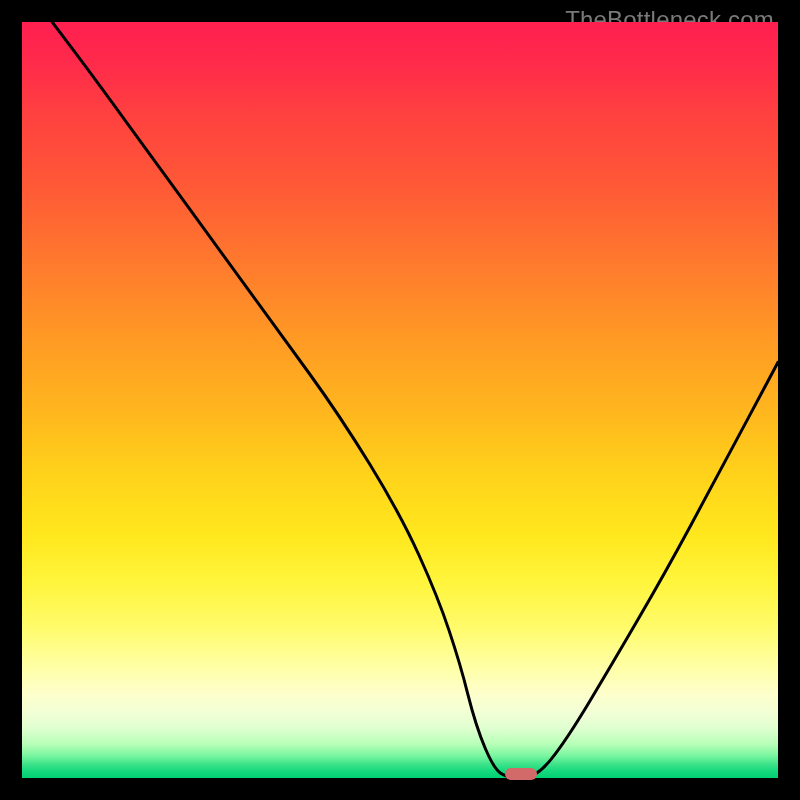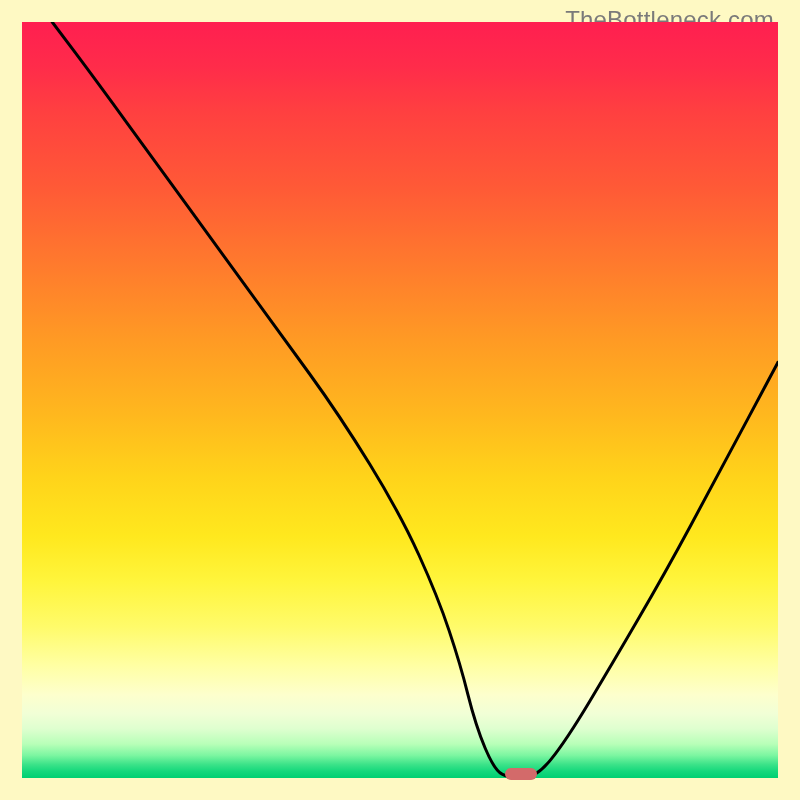--- a/index.html
+++ b/index.html
@@ -6,21 +6,21 @@
     margin: 0;
     padding: 0;
     width: 800px;
     height: 800px;
     overflow: hidden;
     font-family: Arial, Helvetica, sans-serif;
   }
   .frame {
     width: 800px;
     height: 800px;
-    background: #fef9c3;
+    background: #000000;
     position: relative;
     text-align: right;
   }
   .plot {
     position: absolute;
     left: 22px;
     top: 22px;
     width: 756px;
     height: 756px;
   }

